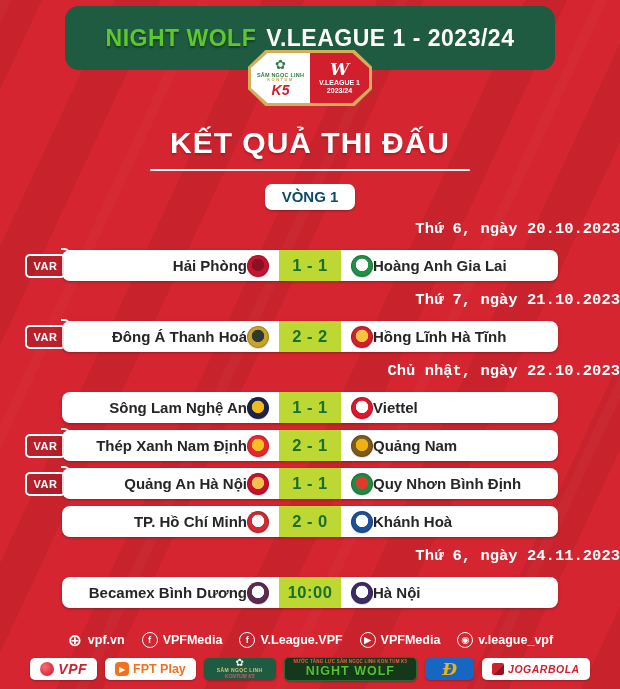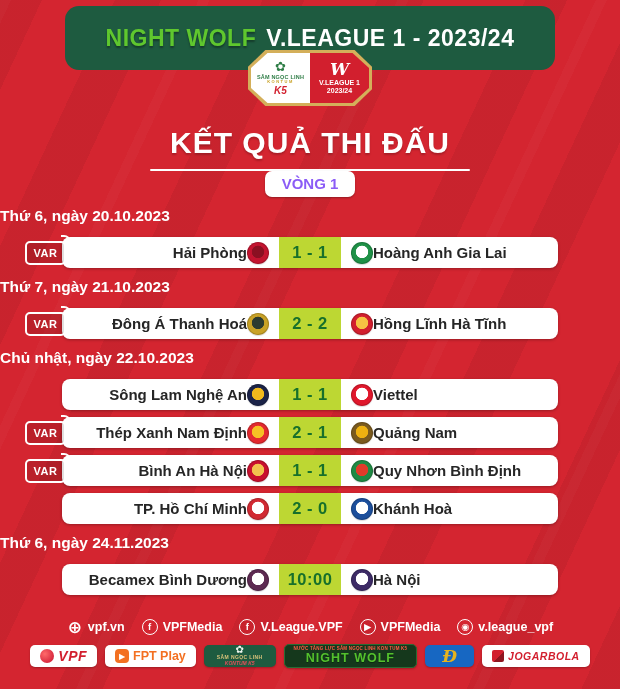--- a/index.html
+++ b/index.html
@@ -29,36 +29,36 @@
     filter:drop-shadow(0 2px 2px rgba(0,0,0,.3));
   }
   .badge-in{
     position:absolute;inset:3px;display:flex;
     clip-path:polygon(14% 0,86% 0,100% 30%,100% 70%,86% 100%,14% 100%,0 70%,0 30%);
   }
   .b-left{width:50%;background:#ffffff;display:flex;flex-direction:column;align-items:center;justify-content:center;line-height:1.1;}
   .b-leaf{color:#2e7d46;font-size:13px;line-height:1;}
   .b-brand{color:#2e7d46;font-size:5.5px;font-weight:800;letter-spacing:.2px;margin-top:1px;}
   .b-place{color:#c9a227;font-size:4px;font-weight:700;letter-spacing:1.5px;}
-  .b-k5{color:#d21f2e;font-size:10px;font-weight:900;font-style:italic;}
+  .b-k5{color:#d21f2e;font-size:14px;font-weight:900;font-style:italic;}
   .b-right{width:50%;background:#d21f2e;display:flex;flex-direction:column;align-items:center;justify-content:center;line-height:1.1;}
   .b-w{color:#ffffff;font-family:"DejaVu Serif",serif;font-style:italic;font-weight:700;font-size:17px;line-height:1;}
   .b-lg{color:#ffffff;font-size:7px;font-weight:900;margin-top:1px;}
   .b-sea{color:#ffffff;font-size:7px;font-weight:900;}
   
   .ptitle{margin-top:56px;text-align:center;color:#ffffff;font-weight:900;font-size:30px;letter-spacing:1px;text-shadow:0 2px 2px rgba(0,0,0,.2);}
   .divider{width:320px;height:2px;background:#ffffff;margin:9px auto 0;border-radius:1px;}
   .round{
-    width:fit-content;margin:0 auto 0;background:#ffffff;color:#8b5cf6;
+    width:fit-content;margin:13px auto 0;background:#ffffff;color:#0c4a6e;
     font-weight:900;font-size:15px;padding:4px 17px 5px;border-radius:7px;
     box-shadow:0 1px 2px rgba(0,0,0,.3);
   }
   
   .sections{margin-top:4px;}
-  .date{text-align:left;color:#ffffff;font-weight:800;font-size:15.5px;margin:10px 0 12px;}
+  .date{text-align:right;color:#ffffff;font-weight:800;font-size:15.5px;margin:10px 0 12px;font-family:Liberation Mono, monospace;}
   .match{
     position:relative;width:496px;height:31px;margin:0 auto 7px;
     background:#ffffff;border-radius:8px;display:flex;align-items:stretch;
     box-shadow:0 1px 3px rgba(0,0,0,.28);
   }
   .team{flex:1;display:flex;align-items:center;padding:0 10px;min-width:0;}
   .team.home{justify-content:flex-end;}
   .team.away{justify-content:flex-start;}
   .tname{font-size:15px;font-weight:700;color:#262626;white-space:nowrap;}
   .crest{width:22px;height:22px;border-radius:50%;flex:none;box-shadow:inset 0 0 0 1px rgba(0,0,0,.18), 0 1px 1px rgba(0,0,0,.15);}
@@ -177,21 +177,21 @@
         </div>
         <div class="score">2 - 1</div>
         <div class="team away">
           <span class="crest" style="background:radial-gradient(circle at 50% 45%, #eeb111 0 36%, #7a5a1e 40% 100%)"></span>
           <span class="tname">Quảng Nam</span>
         </div>
       </div>
       <div class="match">
         <div class="var">VAR</div>
         <div class="team home">
-          <span class="tname">Bình An Hà Nội</span>
+          <span class="tname">Quảng An Hà Nội</span>
           <span class="crest" style="background:radial-gradient(circle at 50% 45%, #f2c14e 0 36%, #c8102e 40% 100%)"></span>
         </div>
         <div class="score">1 - 1</div>
         <div class="team away">
           <span class="crest" style="background:radial-gradient(circle at 50% 45%, #e13a2a 0 36%, #1f8a44 40% 100%)"></span>
           <span class="tname">Quy Nhơn Bình Định</span>
         </div>
       </div>
       <div class="match">
         <div class="team home">

